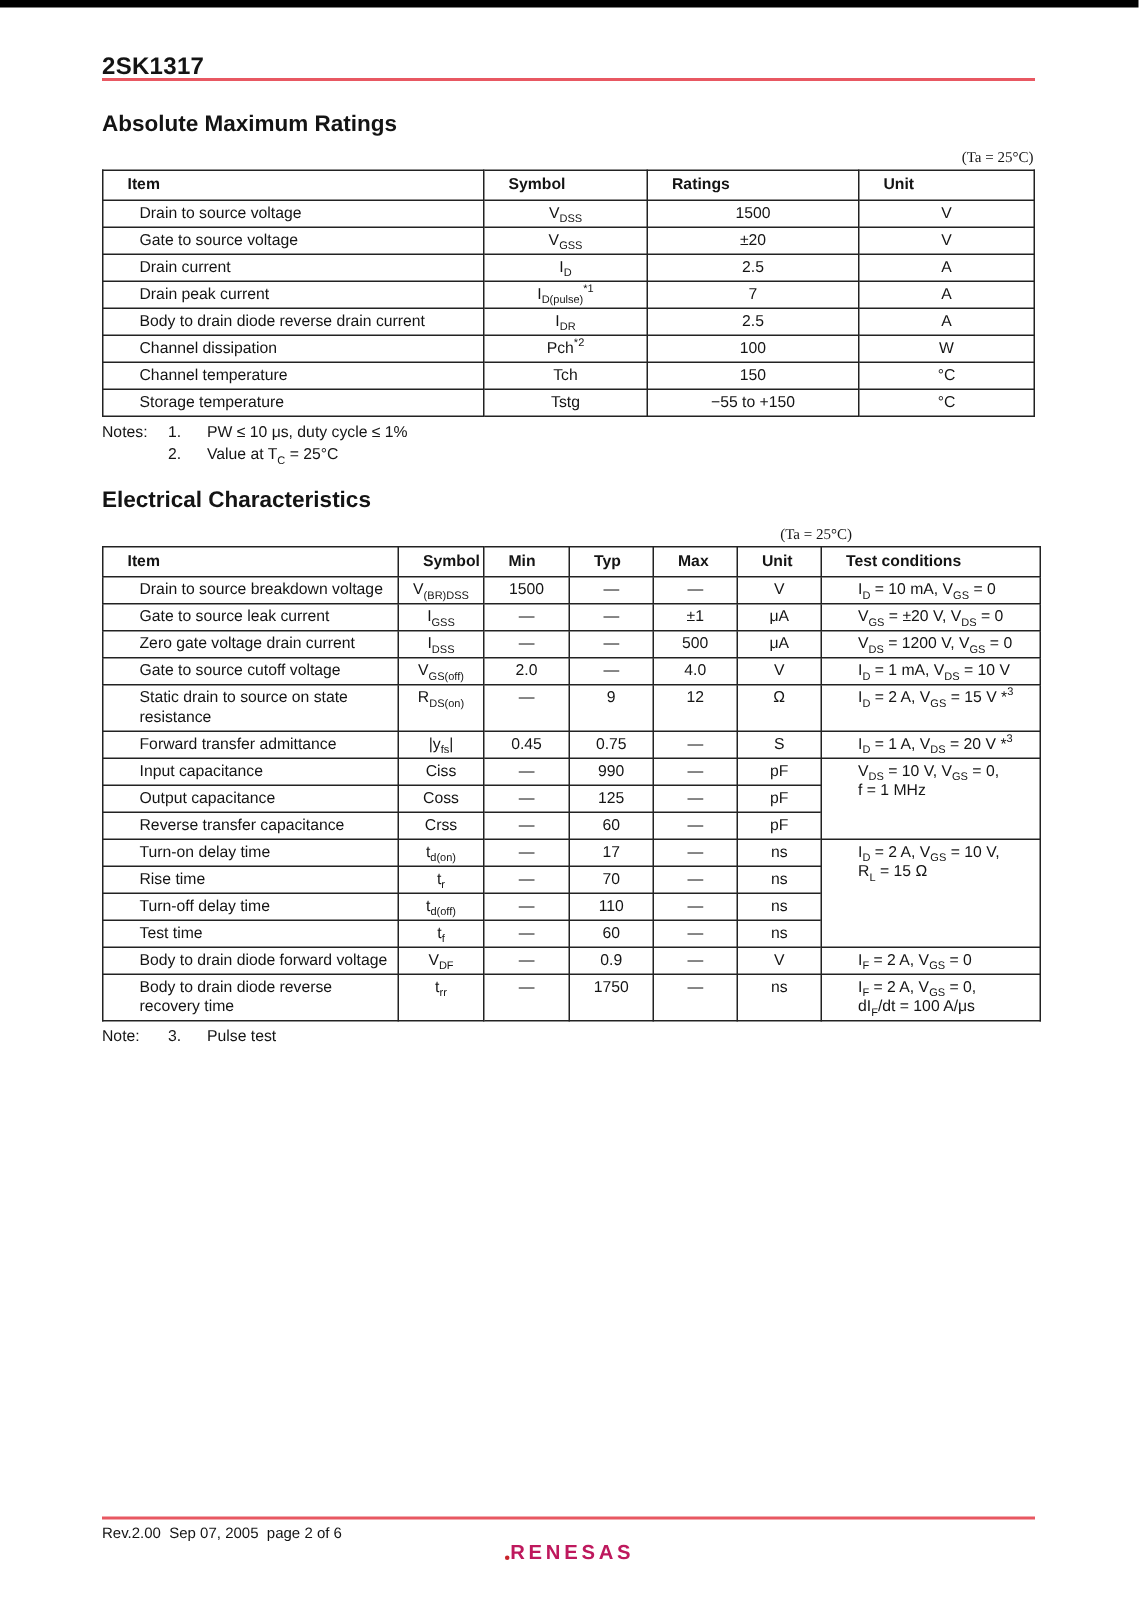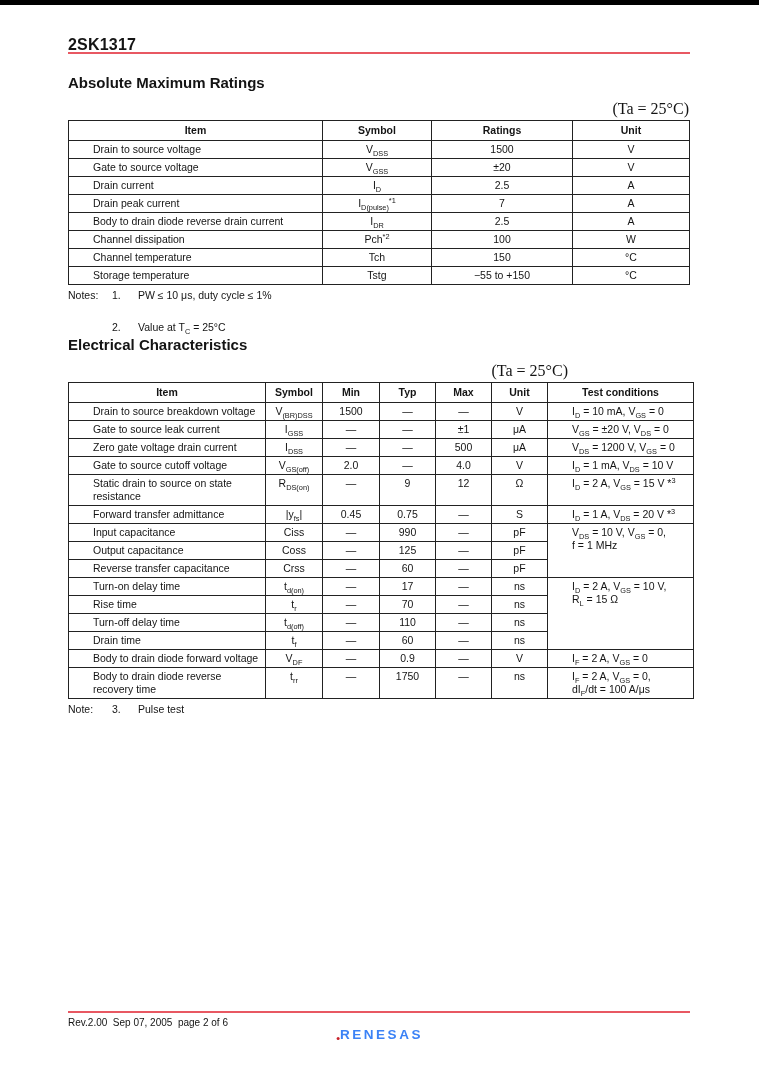--- a/index.html
+++ b/index.html
@@ -7,41 +7,41 @@
     width:759px;height:1078px;position:relative;overflow:hidden;
     background:#ffffff;color:#141414;
     font-family:"Liberation Sans",sans-serif;
   }
   .topbar{position:absolute;top:0;left:0;width:759px;height:5px;background:#000;}
   .doc-number{position:absolute;left:68px;top:36px;font-size:16px;font-weight:bold;letter-spacing:.2px;}
   .header-rule{position:absolute;left:68px;top:52px;width:622px;height:2px;background:#e85862;}
 
   .section{position:absolute;left:68px;}
   .sec-amr{top:74px;width:621px;}
-  .sec-ec{top:336px;width:500px;}
+  .sec-ec{top:325px;width:500px;}
   .sec-title{font-size:15px;font-weight:bold;margin:0;}
-  .temp-note{font-family:"Liberation Serif",serif;font-size:16px;text-align:right;margin-top:9px;margin-bottom:2px;}
+  .temp-note{font-family:"Liberation Serif",serif;font-size:10px;text-align:right;margin-top:9px;margin-bottom:2px;}
 
   table{border-collapse:collapse;table-layout:fixed;width:100%;}
   th,td{border:1px solid #222;font-size:10.5px;line-height:13px;}
-  th{font-weight:bold;text-align:center;padding:3px 4px;height:13px;}
+  th{font-weight:bold;text-align:left;padding:3px 16px;height:13px;}
   td{padding:2px 5px;text-align:center;vertical-align:top;}
   td.al{text-align:left;padding-left:24px;}
   sub{font-size:70%;line-height:0;}
   sup{font-size:70%;line-height:0;}
 
-  .notes{margin-top:4px;font-size:10.5px;display:grid;grid-template-columns:44px 26px auto;row-gap:20px;}
+  .notes{margin-top:4px;font-size:10.5px;display:grid;grid-template-columns:44px 26px auto;row-gap:3px;}
   .notes .lbl{grid-column:1;}
   .notes .num{grid-column:2;}
   .notes .txt{grid-column:3;}
 
   .footer-rule{position:absolute;left:68px;top:1011px;width:622px;height:2px;background:#e85862;}
   .footer-text{position:absolute;left:68px;top:1017px;font-size:10px;white-space:pre;}
   .logo{position:absolute;left:50%;transform:translateX(-50%);top:1027px;
-        color:#3b82f6;font-weight:800;font-size:13.5px;letter-spacing:2.5px;
+        color:#be185d;font-weight:800;font-size:13.5px;letter-spacing:2.5px;
         font-family:"Liberation Sans",sans-serif;display:inline-flex;align-items:flex-end;}
   .logo-dot{width:3px;height:3px;border-radius:50%;background:#c8232b;margin-right:1px;margin-bottom:2px;}
 </style>
 </head>
 <body>
 
 <div class="topbar"></div>
 
 <div class="doc-number">2SK1317</div>
 <div class="header-rule"></div>
@@ -247,21 +247,21 @@
         </tr>
         <tr>
           <td class="al">Turn-off delay time</td>
           <td>t<sub>d(off)</sub></td>
           <td>—</td>
           <td>110</td>
           <td>—</td>
           <td>ns</td>
         </tr>
         <tr>
-          <td class="al">Drain time</td>
+          <td class="al">Test time</td>
           <td>t<sub>f</sub></td>
           <td>—</td>
           <td>60</td>
           <td>—</td>
           <td>ns</td>
         </tr>
         <tr>
           <td class="al">Body to drain diode forward voltage</td>
           <td>V<sub>DF</sub></td>
           <td>—</td>

